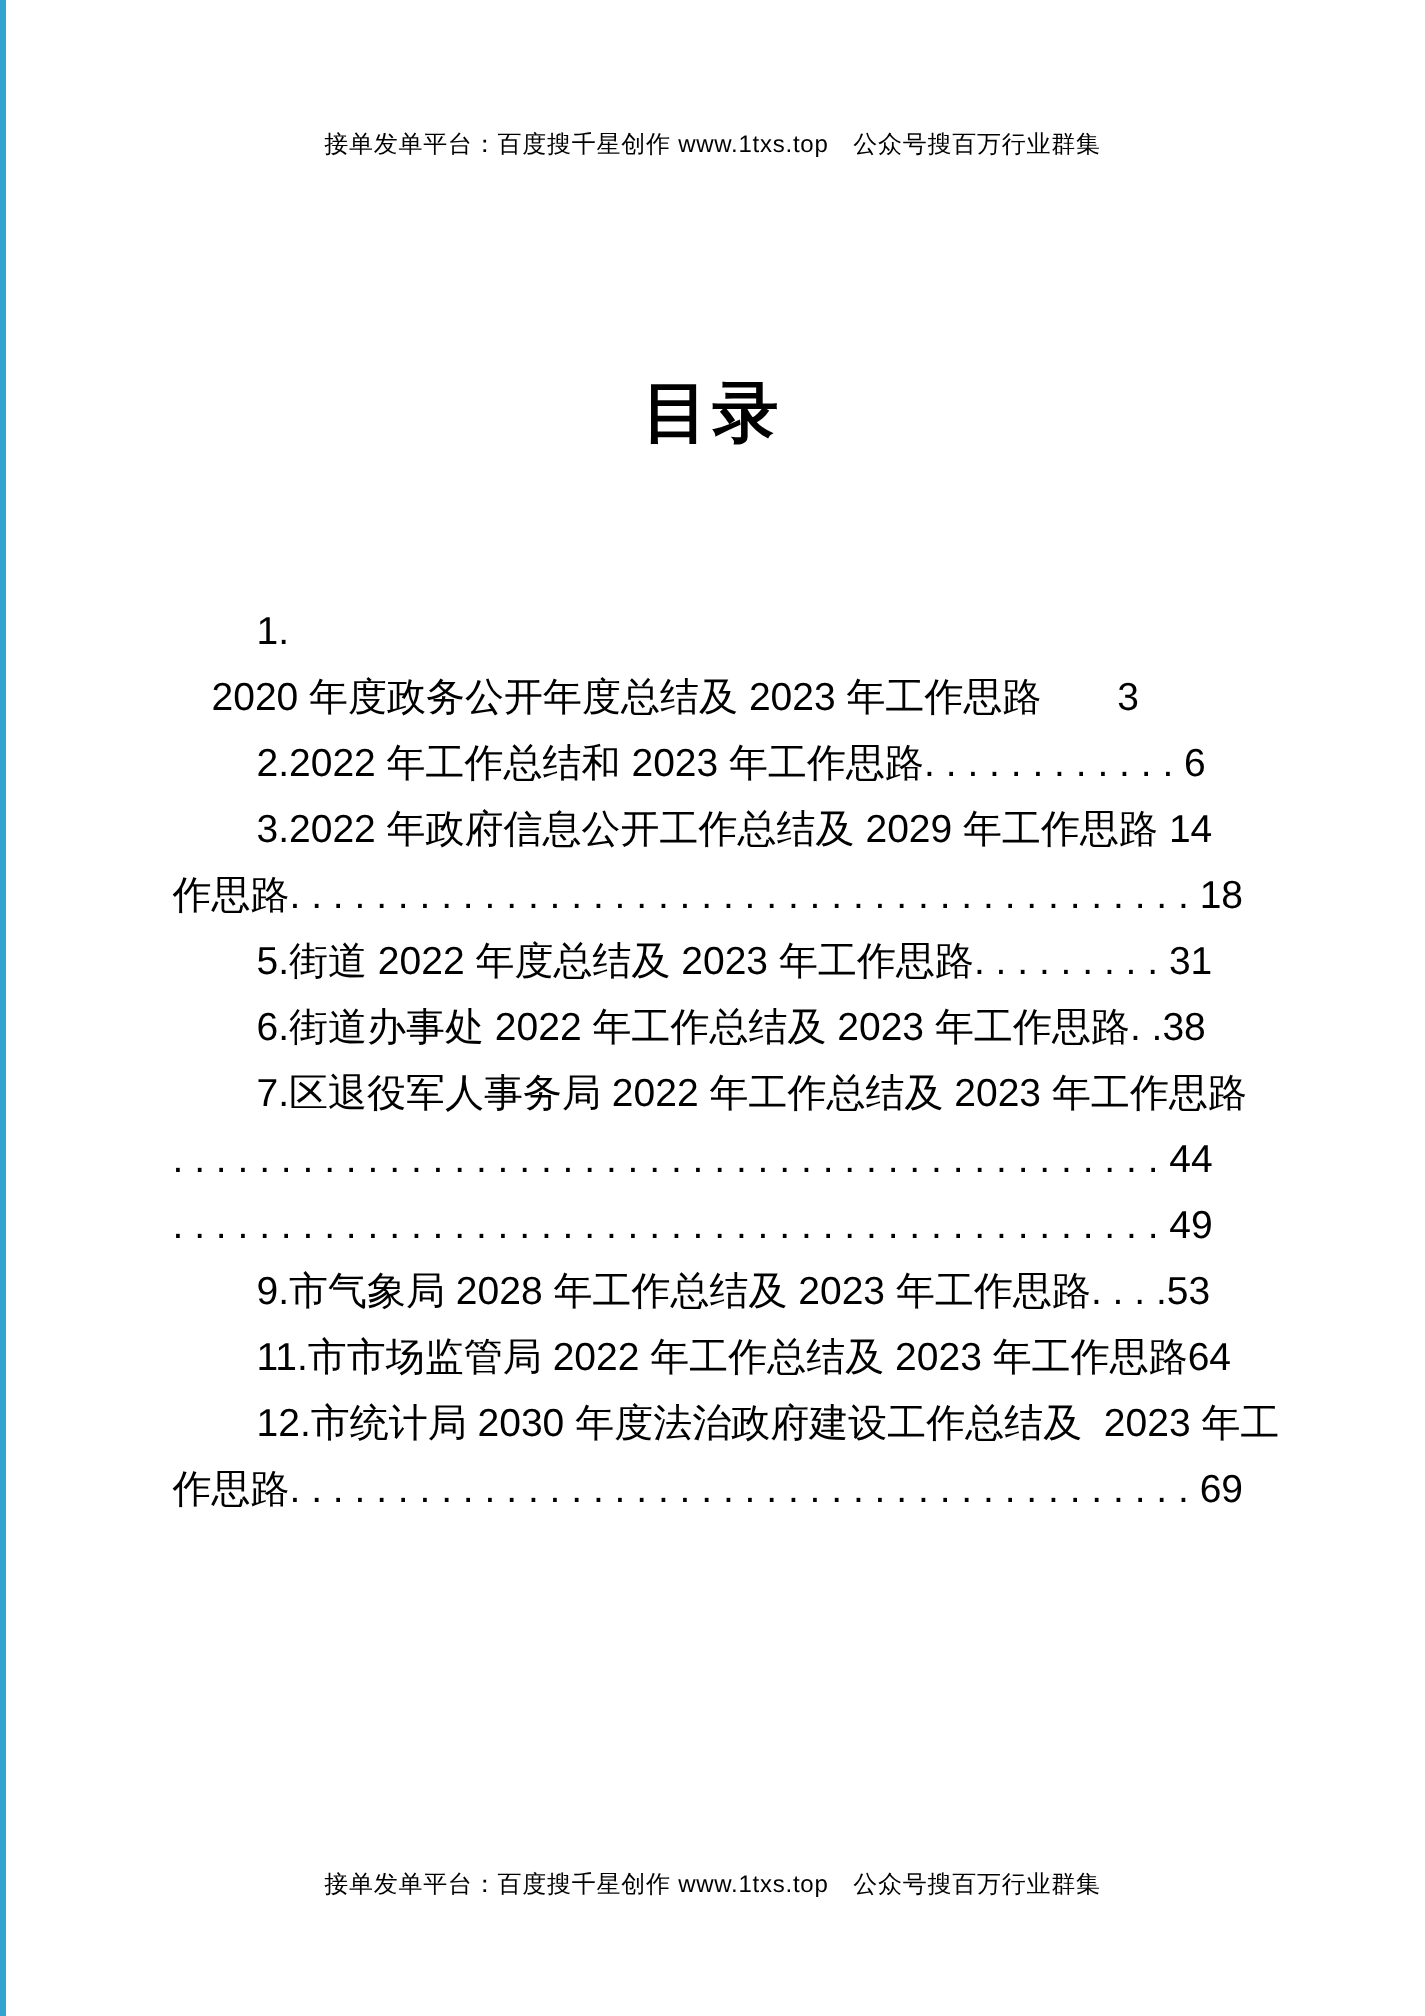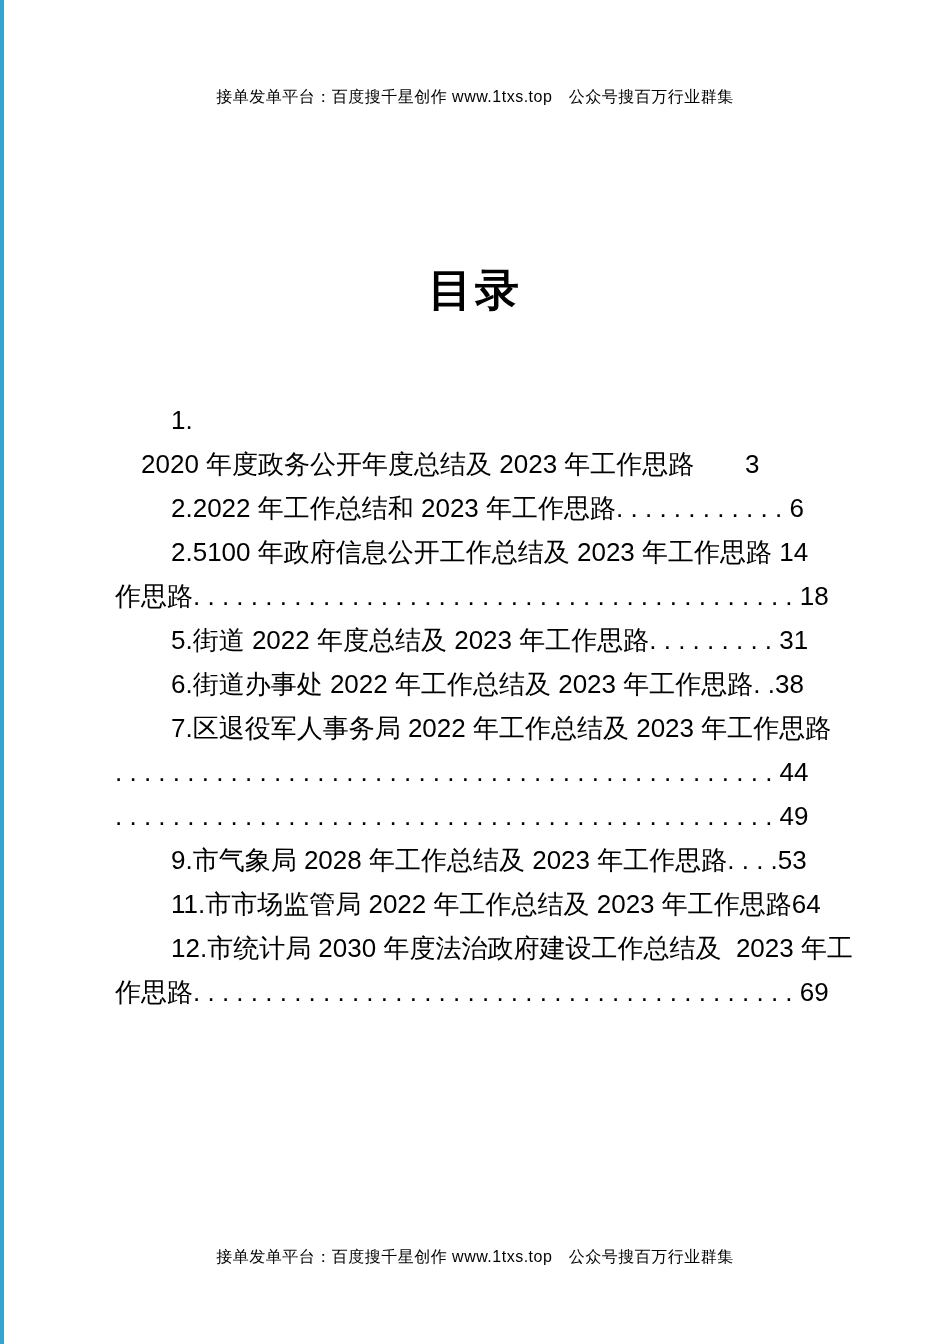--- a/index.html
+++ b/index.html
@@ -33,21 +33,21 @@
     position: absolute;
     bottom: 76px; left: 0; right: 0;
     text-align: center;
     font-size: 16px;
     line-height: 22px;
     letter-spacing: 0.5px;
     white-space: pre;
   }
   .title {
     position: absolute;
-    top: 264px; left: 0; right: 0;
+    top: 250px; left: 0; right: 0;
     text-align: center;
     font-size: 44px;
     font-weight: bold;
     letter-spacing: 0.06em;
     line-height: 52px;
   }
   .toc {
     position: absolute;
     top: 398px;
     left: 115px;
@@ -70,21 +70,21 @@
   <div class="edge-bar"></div>
 
   <div class="header">接单发单平台：百度搜千星创作 www.1txs.top　公众号搜百万行业群集</div>
 
   <div class="title">目录</div>
 
   <div class="toc">
     <div class="line ind2">1.</div>
     <div class="line ind1">2020 年度政务公开年度总结及 2023 年工作思路       3</div>
     <div class="line ind2">2.2022 年工作总结和 2023 年工作思路. . . . . . . . . . . . 6</div>
-    <div class="line ind2">2.5100 年政府信息公开工作总结及 2023 年工作思路 14</div>
+    <div class="line ind2">3.2022 年政府信息公开工作总结及 2029 年工作思路 14</div>
     <div class="line">作思路. . . . . . . . . . . . . . . . . . . . . . . . . . . . . . . . . . . . . . . . . . 18</div>
     <div class="line ind2">5.街道 2022 年度总结及 2023 年工作思路. . . . . . . . . 31</div>
     <div class="line ind2">6.街道办事处 2022 年工作总结及 2023 年工作思路. .38</div>
     <div class="line ind2">7.区退役军人事务局 2022 年工作总结及 2023 年工作思路</div>
     <div class="line">. . . . . . . . . . . . . . . . . . . . . . . . . . . . . . . . . . . . . . . . . . . . . . 44</div>
     <div class="line">. . . . . . . . . . . . . . . . . . . . . . . . . . . . . . . . . . . . . . . . . . . . . . 49</div>
     <div class="line ind2">9.市气象局 2028 年工作总结及 2023 年工作思路. . . .53</div>
     <div class="line ind2">11.市市场监管局 2022 年工作总结及 2023 年工作思路64</div>
     <div class="line ind2">12.市统计局 2030 年度法治政府建设工作总结及  2023 年工</div>
     <div class="line">作思路. . . . . . . . . . . . . . . . . . . . . . . . . . . . . . . . . . . . . . . . . . 69</div>

